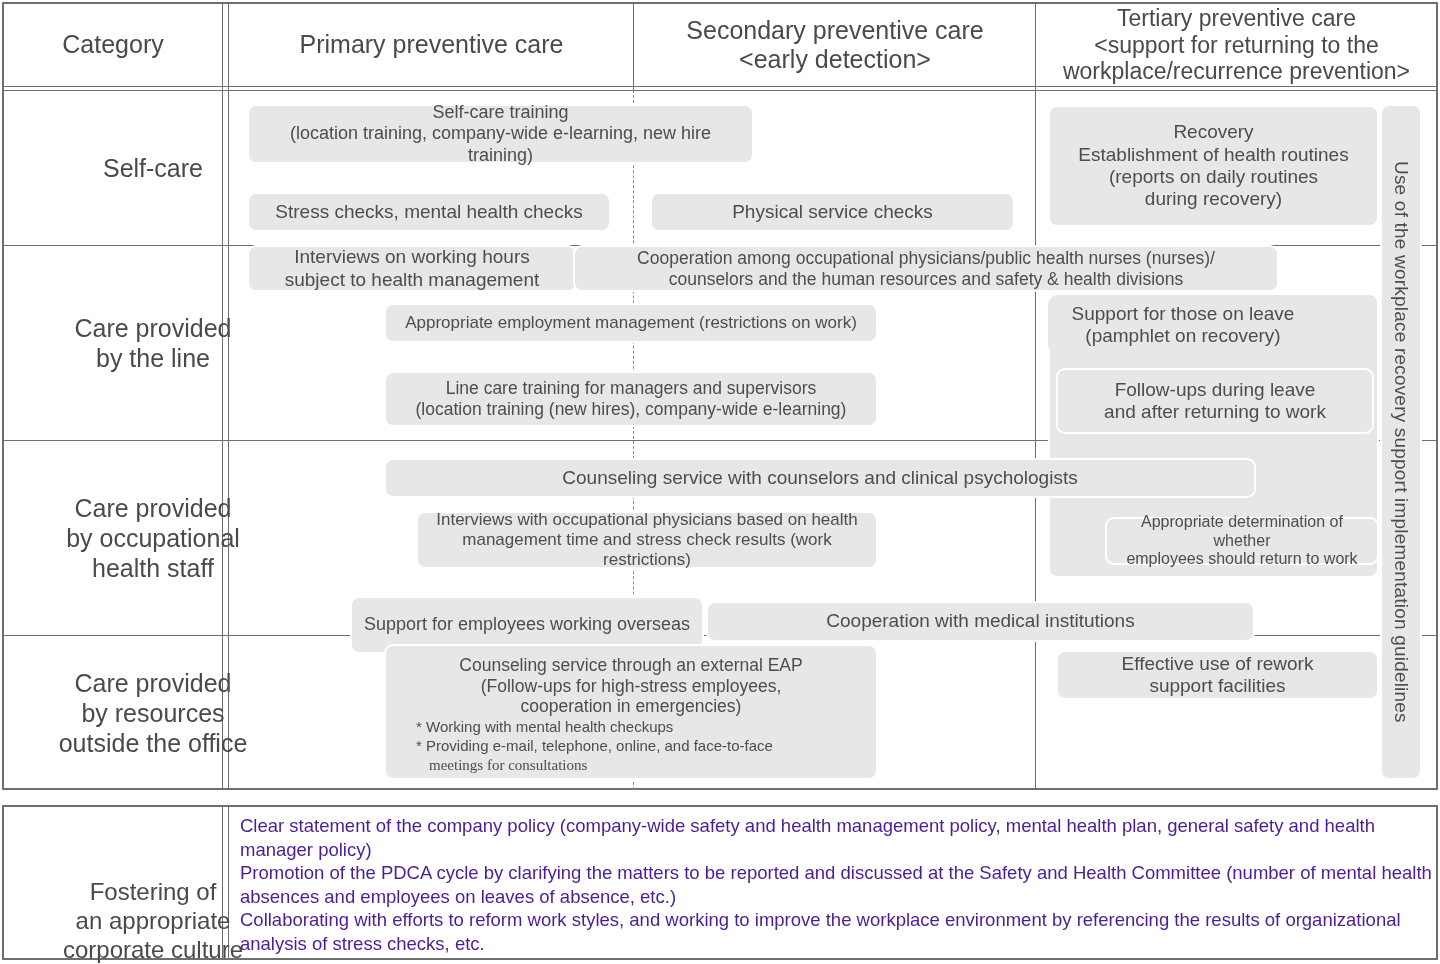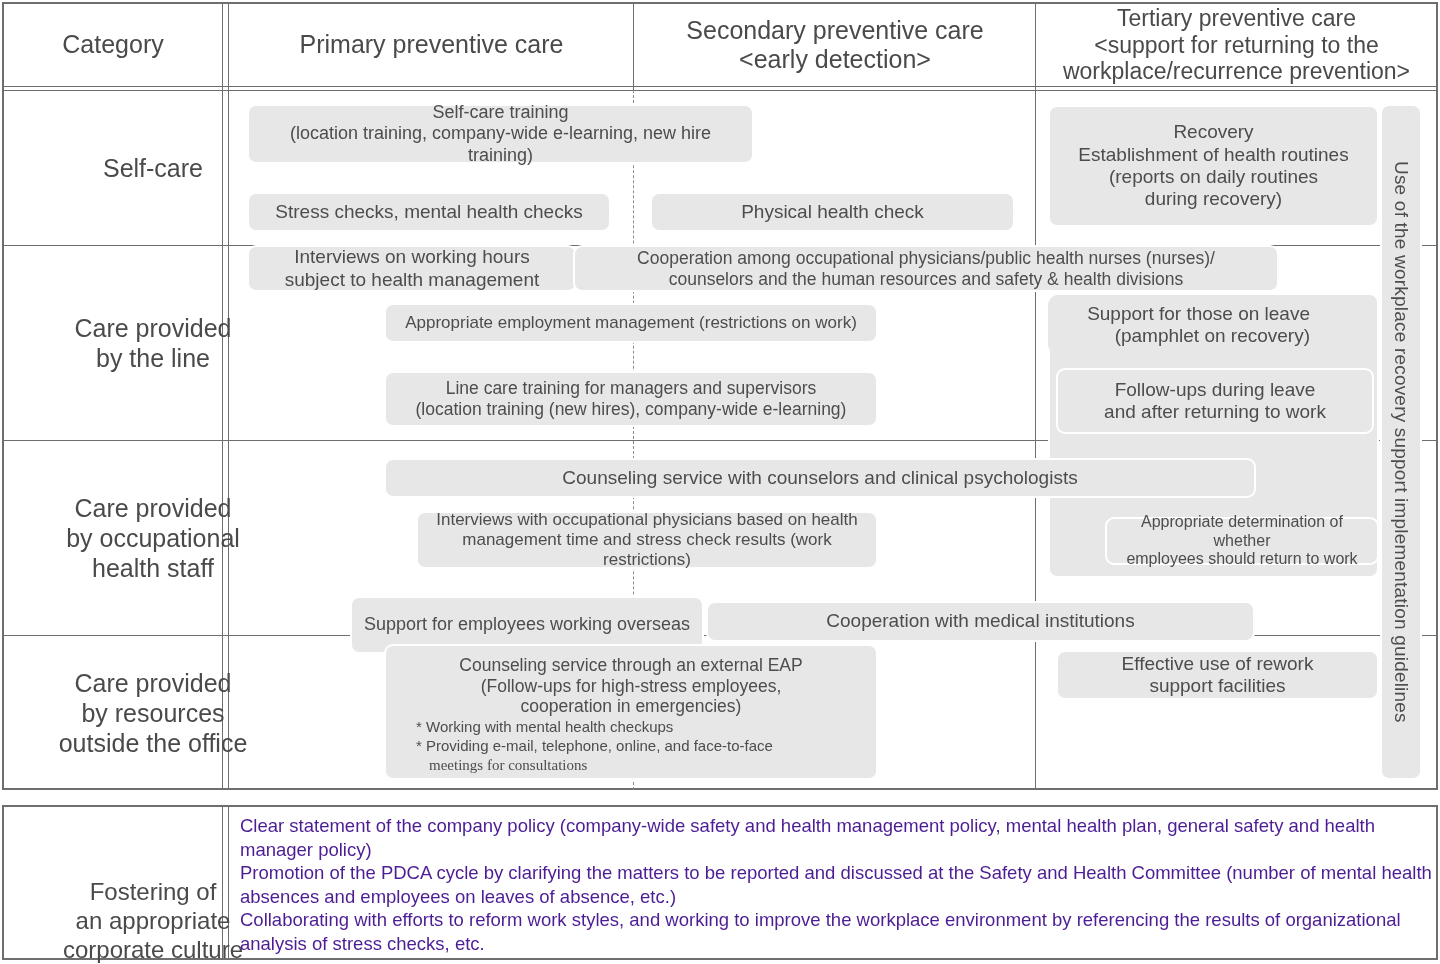--- a/index.html
+++ b/index.html
@@ -157,21 +157,21 @@
 
   <div class="box" style="left:247px;top:192px;width:364px;height:40px;font-size:19px;">
     <span>Stress checks, mental health checks</span>
   </div>
 
   <div class="box" style="left:247px;top:104px;width:507px;height:60px;font-size:18px;">
     <span>Self-care training<br>(location training, company-wide e-learning, new hire training)</span>
   </div>
 
   <div class="box" style="left:650px;top:192px;width:365px;height:40px;font-size:19px;">
-    <span>Physical health check</span>
+    <span>Physical service checks</span>
   </div>
 
   <div class="box" style="left:1048px;top:105px;width:331px;height:122px;font-size:19px;">
     <span>Recovery<br>Establishment of health routines<br>(reports on daily routines<br>during recovery)</span>
   </div>
 
   <div class="box" style="left:247px;top:245px;width:330px;height:47px;font-size:19px;">
     <span>Interviews on working hours<br>subject to health management</span>
   </div>
 
@@ -182,21 +182,21 @@
   <div class="box" style="left:384px;top:303px;width:494px;height:40px;font-size:17px;">
     <span>Appropriate employment management (restrictions on work)</span>
   </div>
 
   <div class="box" style="left:384px;top:371px;width:494px;height:56px;font-size:17.5px;">
     <span>Line care training for managers and supervisors<br>(location training (new hires), company-wide e-learning)</span>
   </div>
 
   <div class="box" style="left:1048px;top:293px;width:331px;height:285px;border-radius:9px;"></div>
 
-  <div class="box" style="left:1048px;top:296px;width:270px;height:58px;font-size:19px;background:#e7e7e7;border:none;text-align:right;">
+  <div class="box" style="left:1048px;top:296px;width:270px;height:58px;font-size:19px;background:#e7e7e7;border:none;">
     <span>Support for those on leave<br>(pamphlet on recovery)</span>
   </div>
 
   <div class="box" style="left:1056px;top:368px;width:318px;height:66px;font-size:19px;">
     <span>Follow-ups during leave<br>and after returning to work</span>
   </div>
 
   <div class="box" style="left:384px;top:458px;width:872px;height:40px;font-size:19px;">
     <span>Counseling service with counselors and clinical psychologists</span>
   </div>

